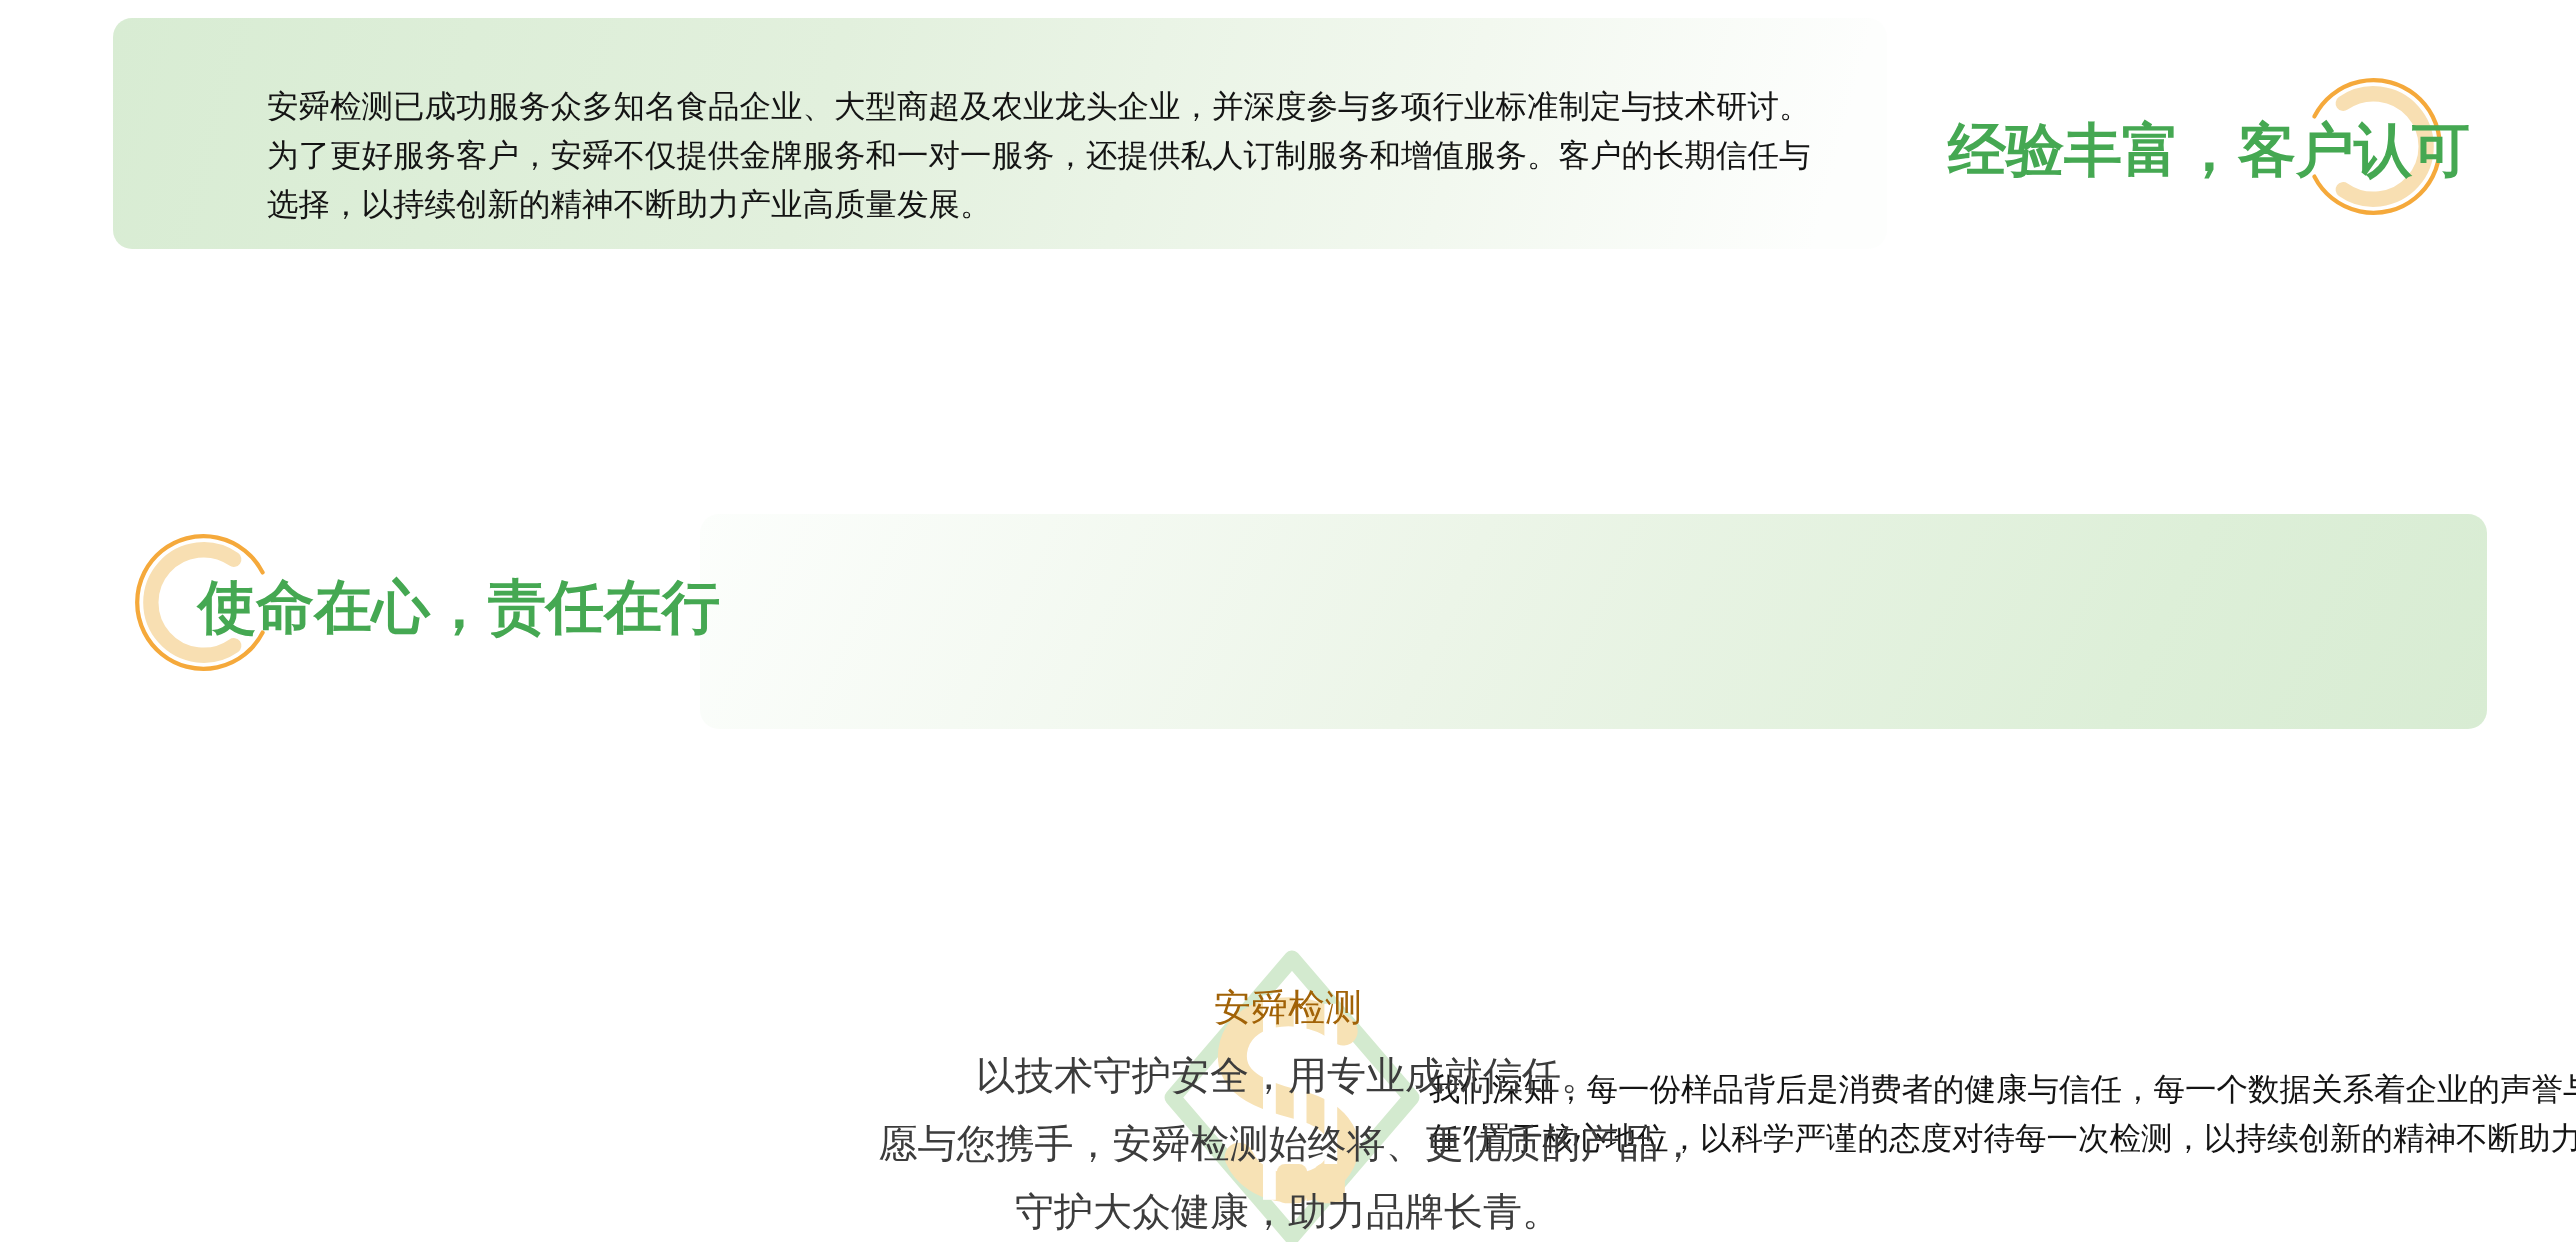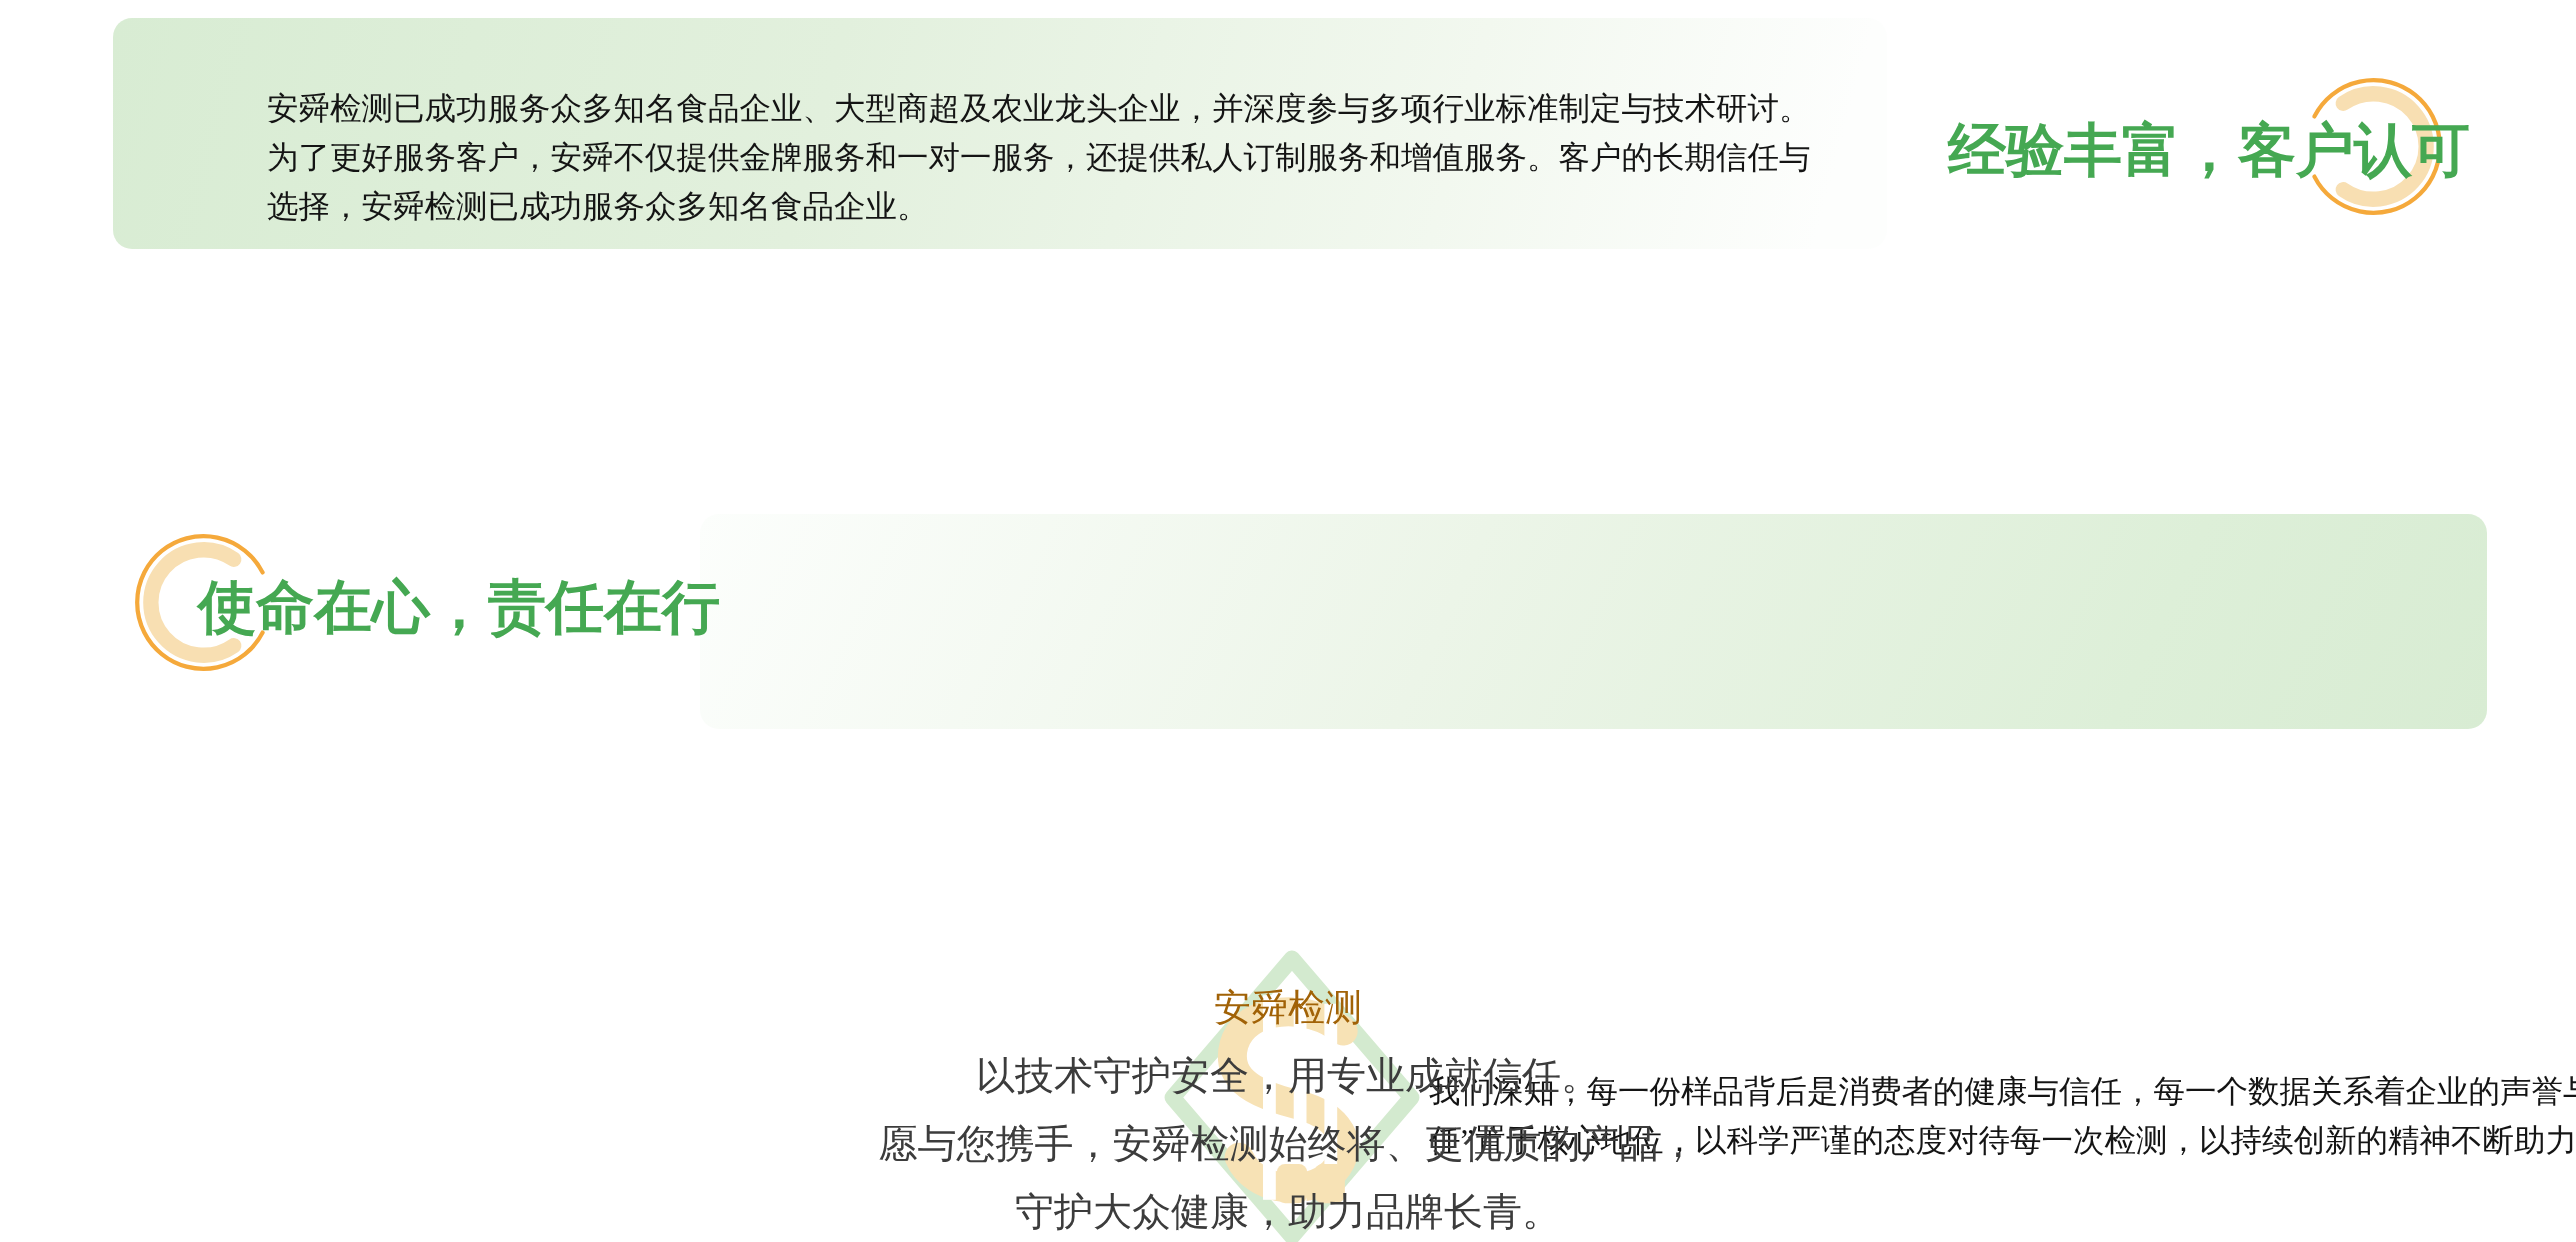--- a/index.html
+++ b/index.html
@@ -22,21 +22,21 @@
     width: 1774px; height: 231px;
     background: linear-gradient(105deg, #d8ecd3 0%, #e2f0dd 40%, #f2f8ef 75%, #fdfefd 96%);
   }
   .card2 {
     left: 700px; top: 514px;
     width: 1787px; height: 215px;
     background: linear-gradient(115deg, #fcfefc 0%, #ecf5e8 42%, #ddefd8 80%, #d8ecd3 100%);
   }
   .card-text {
     position: absolute;
-    font-family: Liberation Serif, serif;
+    font-family: Liberation Mono, monospace;
     font-size: 31.5px;
     line-height: 49px;
     color: #141414;
     white-space: nowrap;
   }
   .card1-text { left: 154px; top: 66px; }
   .card2-text { left: 729px; top: 553px; }
 
   
   .heading {
@@ -79,21 +79,21 @@
 </style>
 </head>
 <body>
 
 <div class="page">
 
   <div class="card card1">
     <div class="card-text card1-text">
       <div>安舜检测已成功服务众多知名食品企业、大型商超及农业龙头企业，并深度参与多项行业标准制定与技术研讨。</div>
       <div>为了更好服务客户，安舜不仅提供金牌服务和一对一服务，还提供私人订制服务和增值服务。客户的长期信任与</div>
-      <div>选择，安舜检测已成功服务众多知名食品企业。</div>
+      <div>选择，以持续创新的精神不断助力产业高质量发展。</div>
     </div>
   </div>
 
   <svg class="ring ring1" width="153" height="153" viewBox="-90 -90 180 180">
     <path d="M -69.5 35.4 A 78 78 0 1 0 -69.5 -35.4" fill="none" stroke="#f5a93b" stroke-width="5" stroke-linecap="round"></path>
     <path d="M -35.6 50.8 A 62 62 0 1 0 -35.6 -50.8" fill="none" stroke="#f8dfb2" stroke-width="18" stroke-linecap="round"></path>
   </svg>
   <div class="heading heading1">经验丰富，客户认可</div>
 
   <svg class="ring ring2" width="153" height="153" viewBox="-90 -90 180 180">

